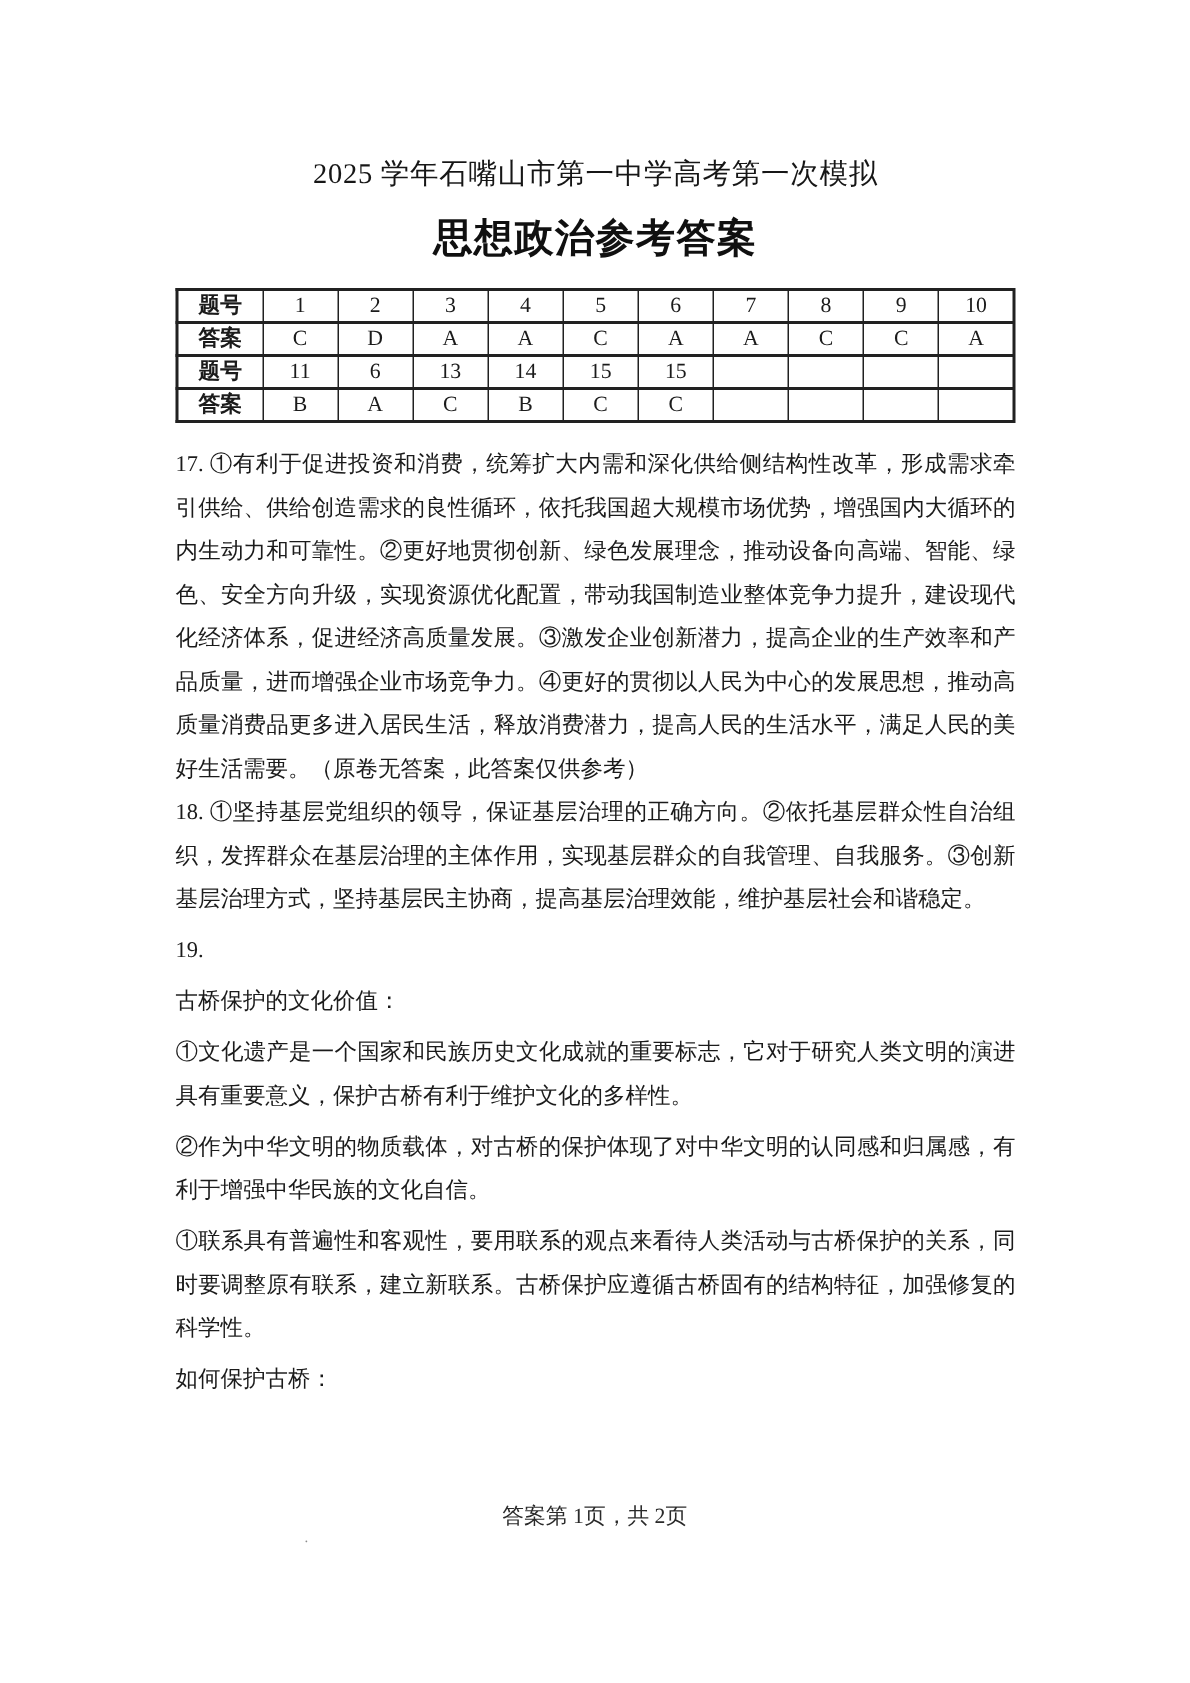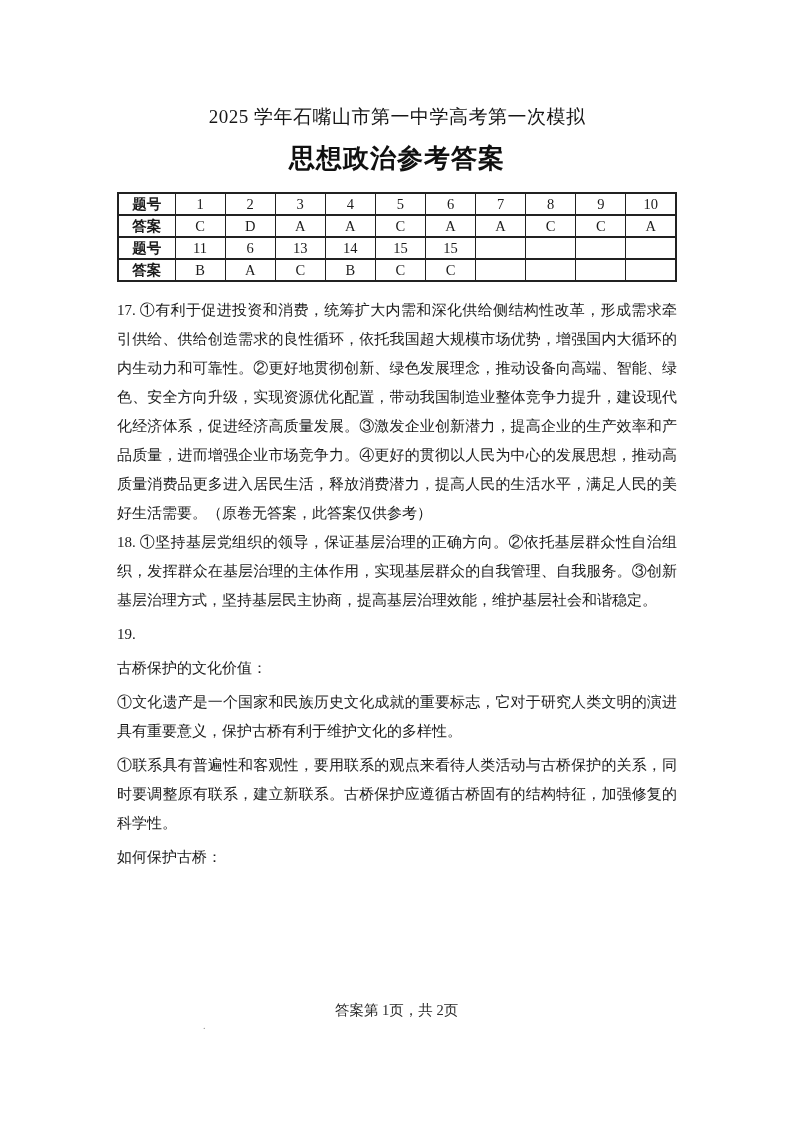--- a/index.html
+++ b/index.html
@@ -165,20 +165,21 @@
         </tbody>
     </table>
 
     <div class="body-text">
       <p>17. ①有利于促进投资和消费，统筹扩大内需和深化供给侧结构性改革，形成需求牵引供给、供给创造需求的良性循环，依托我国超大规模市场优势，增强国内大循环的内生动力和可靠性。②更好地贯彻创新、绿色发展理念，推动设备向高端、智能、绿色、安全方向升级，实现资源优化配置，带动我国制造业整体竞争力提升，建设现代化经济体系，促进经济高质量发展。③激发企业创新潜力，提高企业的生产效率和产品质量，进而增强企业市场竞争力。④更好的贯彻以人民为中心的发展思想，推动高质量消费品更多进入居民生活，释放消费潜力，提高人民的生活水平，满足人民的美好生活需要。（原卷无答案，此答案仅供参考）</p>
       <p>18. ①坚持基层党组织的领导，保证基层治理的正确方向。②依托基层群众性自治组织，发挥群众在基层治理的主体作用，实现基层群众的自我管理、自我服务。③创新基层治理方式，坚持基层民主协商，提高基层治理效能，维护基层社会和谐稳定。</p>
       <div class="sec19">
         <p>19.</p>
         <p>古桥保护的文化价值：</p>
         <p>①文化遗产是一个国家和民族历史文化成就的重要标志，它对于研究人类文明的演进具有重要意义，保护古桥有利于维护文化的多样性。</p>
+        <p>②作为中华文明的物质载体，对古桥的保护体现了对中华文明的认同感和归属感，有利于增强中华民族的文化自信。</p>
         <p>①联系具有普遍性和客观性，要用联系的观点来看待人类活动与古桥保护的关系，同时要调整原有联系，建立新联系。古桥保护应遵循古桥固有的结构特征，加强修复的科学性。</p>
         <p>如何保护古桥：</p>
       </div>
     </div>
   </div>
 
   <div class="page-footer">答案第 1页，共 2页</div>
   <div class="scan-dot">.</div>
 </div>
 

